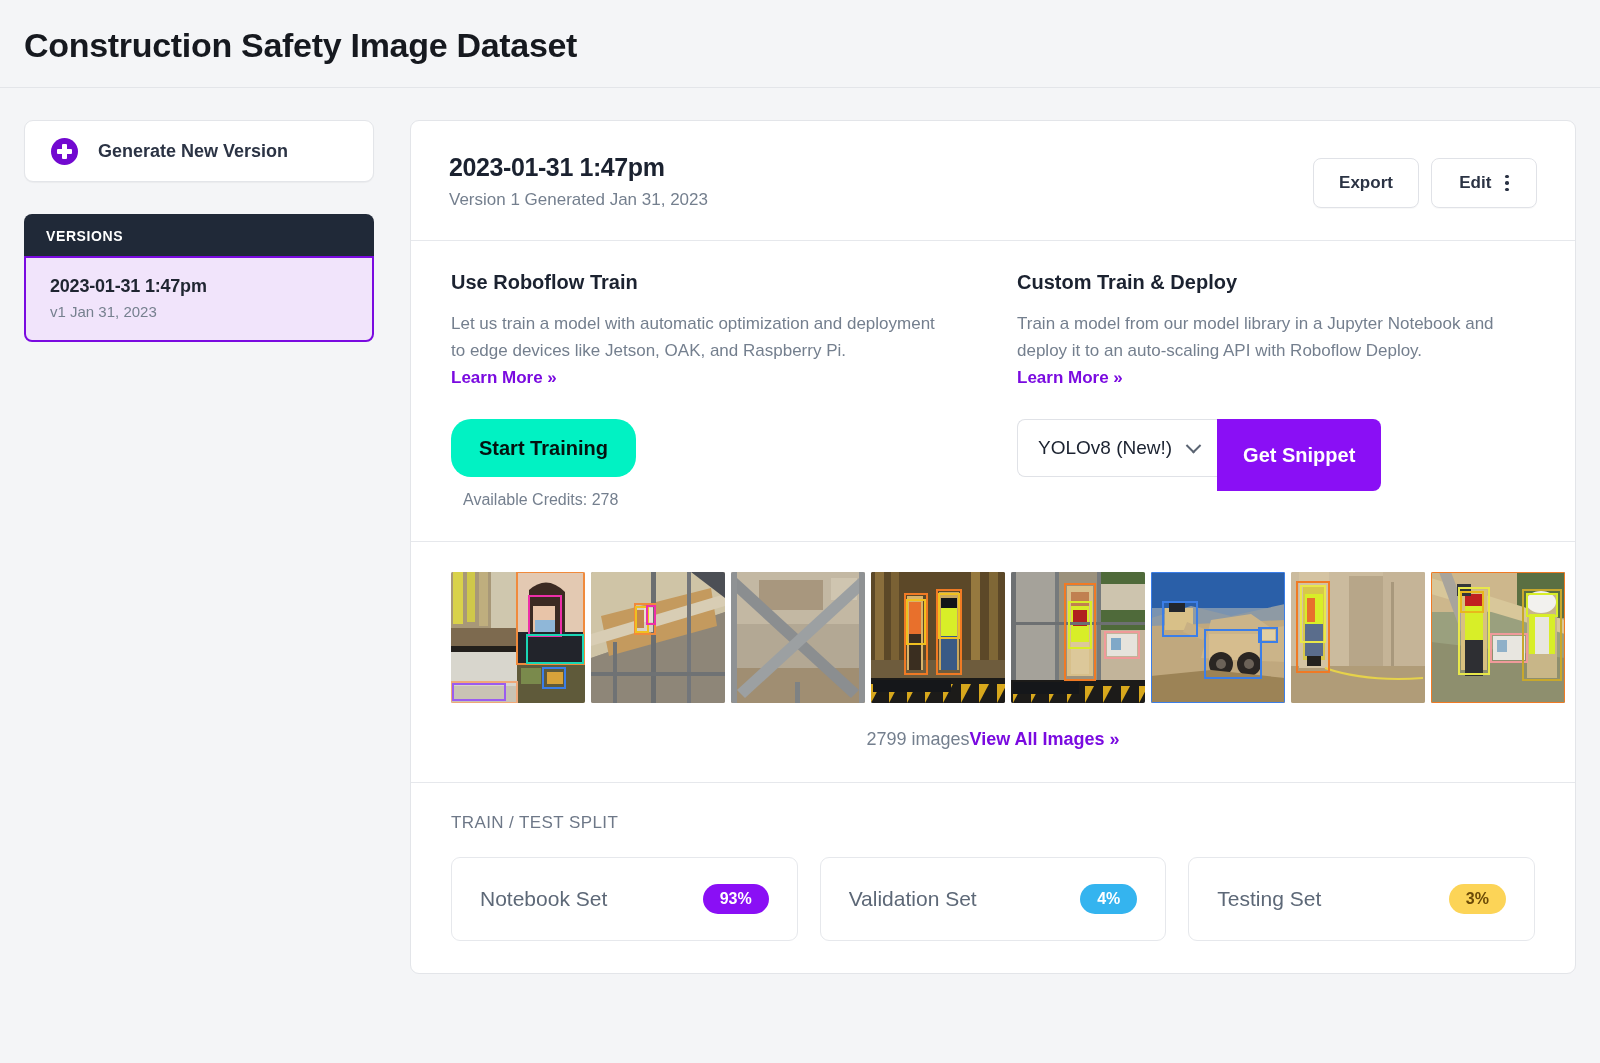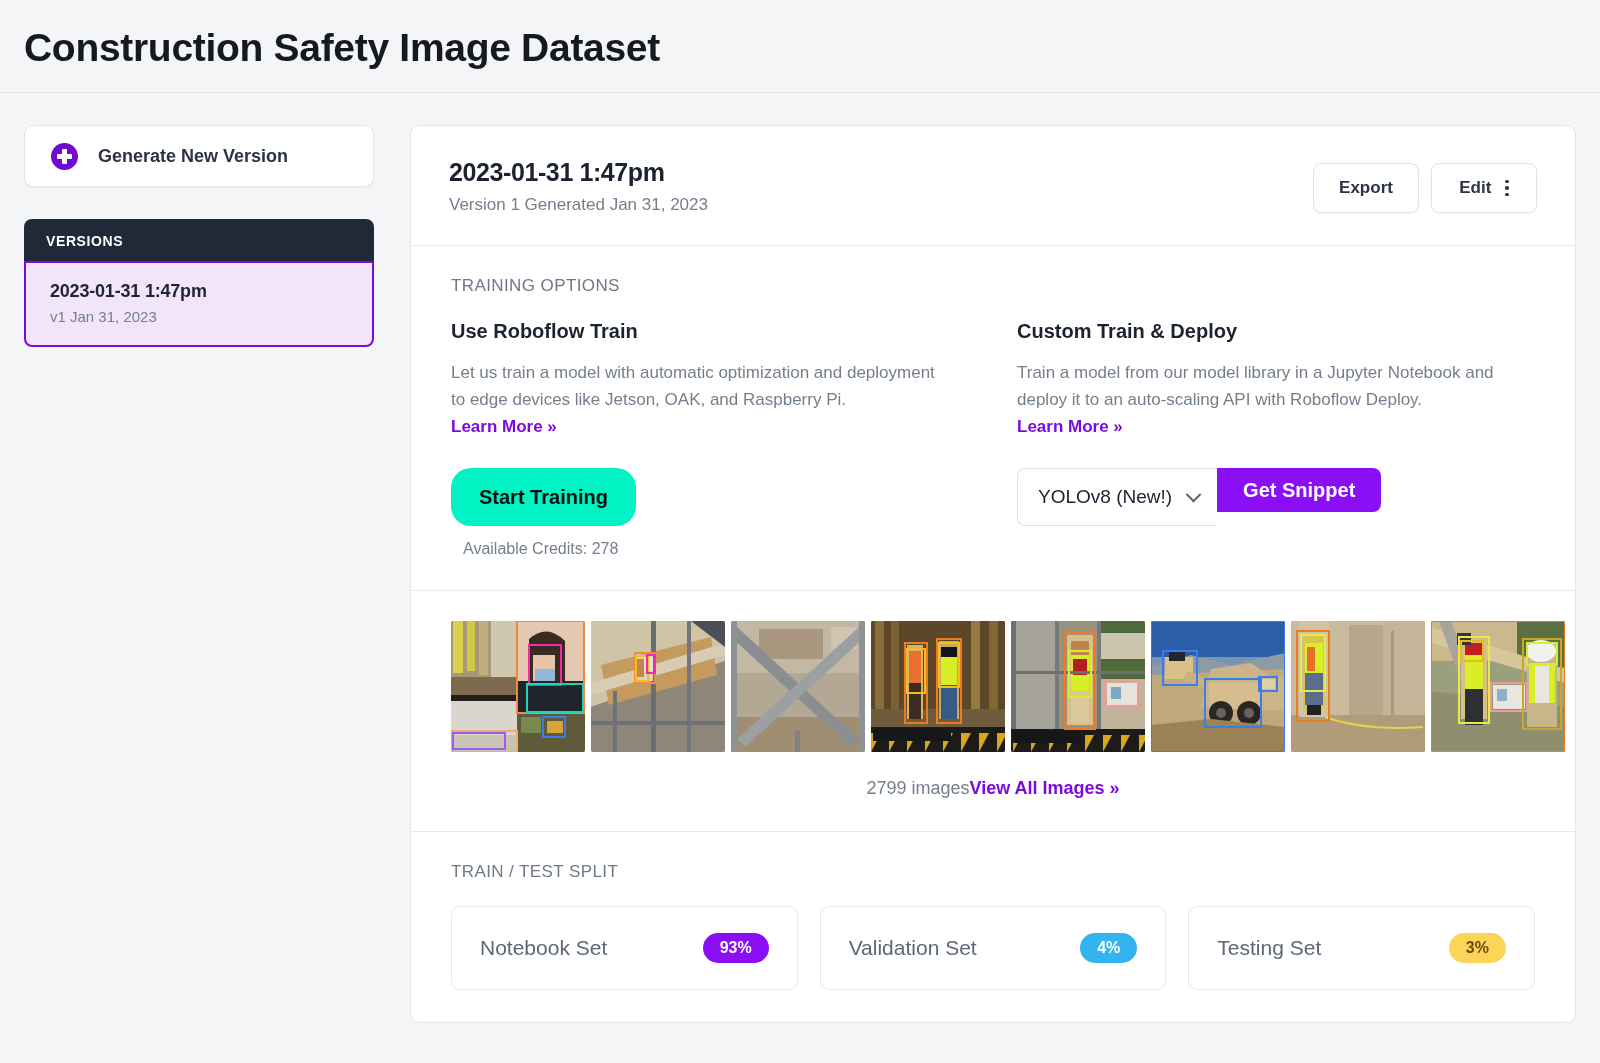--- a/index.html
+++ b/index.html
@@ -11,21 +11,21 @@
     overflow: hidden;
     -webkit-font-smoothing: antialiased;
   }
 
   
   .page-header {
     padding: 26px 24px 22px 24px;
     border-bottom: 1px solid #e3e5e9;
   }
   .page-title {
-    font-size: 39px;
+    font-size: 34px;
     font-weight: bold;
     color: #16191f;
     letter-spacing: -0.3px;
   }
 
   
   .layout {
     display: flex;
     align-items: flex-start;
     padding: 32px 24px 0 24px;
@@ -233,21 +233,21 @@
     color: #1b2230;
     cursor: pointer;
   }
   .chevron-down {
     width: 11px; height: 11px;
     border-right: 2.2px solid #5b6472;
     border-bottom: 2.2px solid #5b6472;
     transform: rotate(45deg) translate(-2px,-2px);
   }
   .get-snippet-btn {
-    height: 44px;
+    height: 72px;
     background: #8a0ff5;
     border: none;
     border-radius: 0 8px 8px 0;
     padding: 0 26px;
     font-size: 20px;
     font-weight: bold;
     color: #ffffff;
     cursor: pointer;
     font-family: "Liberation Sans", sans-serif;
   }
@@ -349,21 +349,20 @@
           <span class="kebab-icon">
               <i></i>
               <i></i>
               <i></i>
             </span>
         </button>
       </div>
     </div>
 
     <div class="card-section">
-      <div class="section-label">TRAINING OPTIONS</div>
 
       <div class="training-grid">
 
         <div>
           <div class="opt-title">Use Roboflow Train</div>
           <div class="opt-desc">
             <span>Let us train a model with automatic optimization and deployment to edge devices like Jetson, OAK, and Raspberry Pi. </span><a class="learn-more">Learn More »</a>
           </div>
           <div class="opt-action">
             <button class="start-training-btn">

